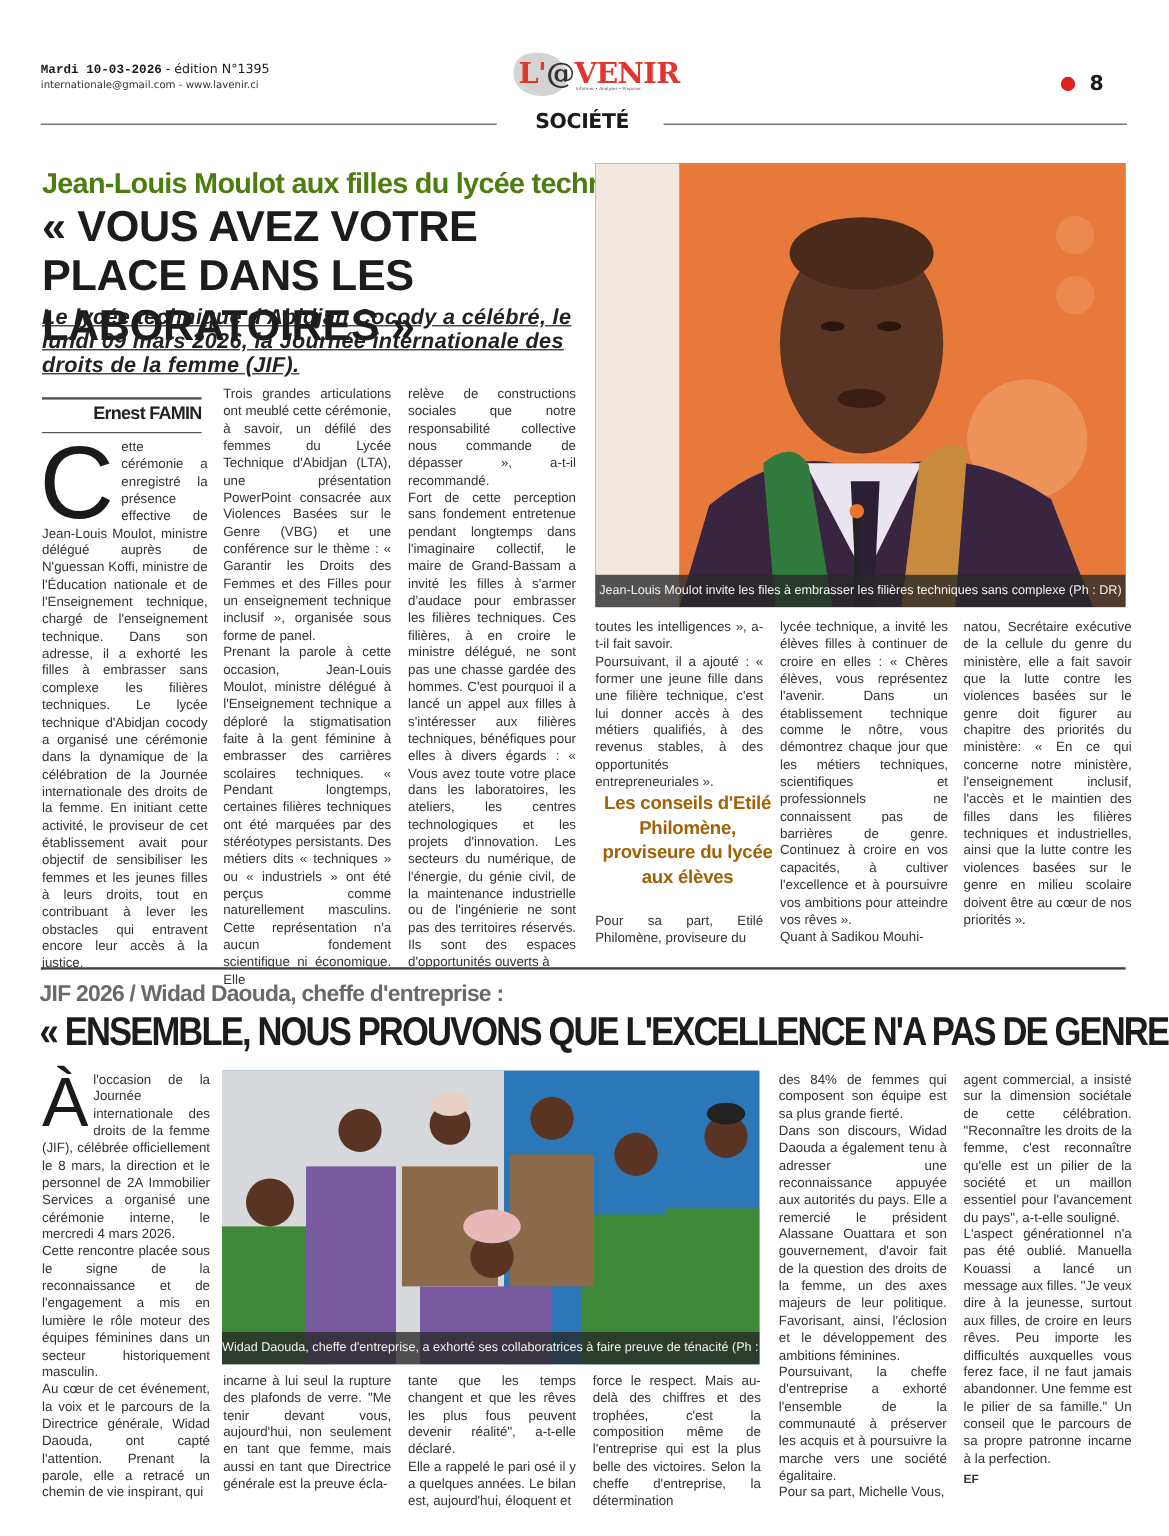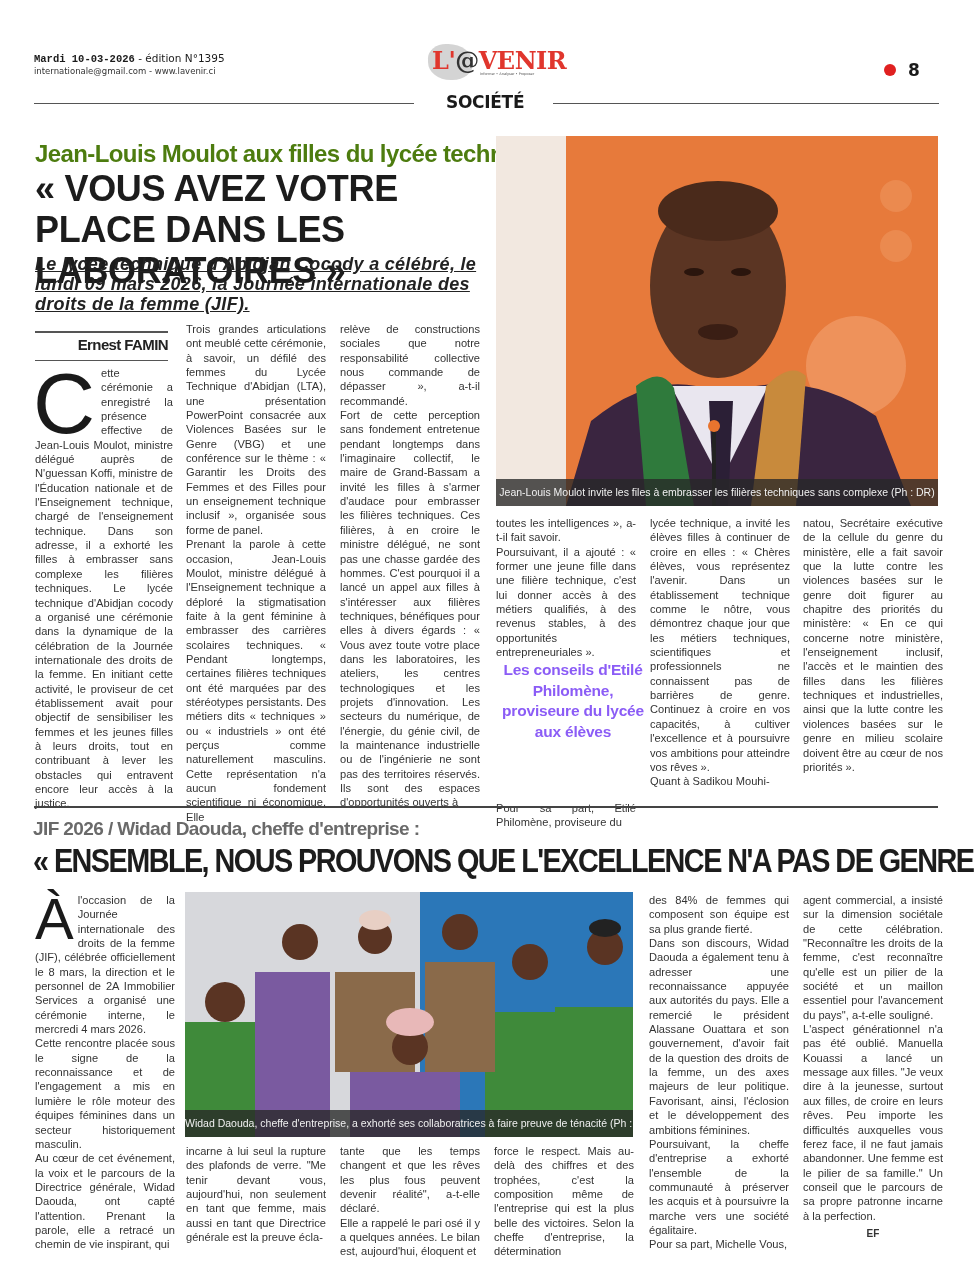--- a/index.html
+++ b/index.html
@@ -32,21 +32,21 @@
   .byline { position: absolute; left: 35px; top: 336px; width: 133px; text-align: right; font-family: "Liberation Sans", sans-serif; font-size: 15px; font-weight: bold; color: #222; letter-spacing: -0.6px; }
 
   .col { position: absolute; font-family: "Liberation Sans", sans-serif; font-size: 11.1px; line-height: 14.35px; color: #333; text-align: justify; hyphens: manual; }
   .col p { margin: 0; }
   .dropcap { float: left; font-family: "Liberation Sans", sans-serif; font-size: 86px; line-height: 66px; margin: 4px 6px 0 -2px; color: #1a1a1a; font-weight: normal; }
   .dropcap-a { float: left; font-family: "Liberation Sans", sans-serif; font-size: 58px; line-height: 44px; margin: 4px 4px 0 0; color: #1a1a1a; }
 
   .photo1 { position: absolute; left: 496px; top: 136px; width: 442px; height: 370px; overflow: hidden; background: #3b82f6; }
   .photo-caption { position: absolute; left: 0; bottom: 0; width: 100%; height: 27px; background: rgba(40,40,40,0.78); color: #f0f0f0; font-family: "Liberation Sans", sans-serif; font-size: 10.5px; line-height: 27px; text-align: center; white-space: nowrap; }
 
-  .subhead1 { position: absolute; left: 497px; top: 660px; width: 152px; text-align: center; font-family: "Liberation Sans", sans-serif; font-size: 15.5px; font-weight: bold; color: #8b5cf6; line-height: 20.5px; letter-spacing: -0.2px; }
+  .subhead1 { position: absolute; left: 497px; top: 660px; width: 152px; text-align: center; font-family: "Liberation Sans", sans-serif; font-size: 15.5px; font-weight: bold; color: #a16207; line-height: 20.5px; letter-spacing: -0.2px; }
 
   .divider { position: absolute; left: 34px; top: 806px; width: 904px; height: 2px; background: #444; }
 
   
   .kicker2 { position: absolute; left: 33px; top: 818px; font-family: Liberation Sans, sans-serif; font-size: 19px; font-weight: bold; color: #6a6a6a; letter-spacing: -0.6px; }
   .title2 { position: absolute; left: 33px; top: 842px; font-family: "Liberation Sans", sans-serif; font-size: 33.5px; font-weight: bold; color: #1c1c1c; letter-spacing: -1.8px; transform: scaleX(0.86); transform-origin: left; white-space: nowrap; }
 
   .photo2 { position: absolute; left: 185px; top: 892px; width: 448px; height: 245px; overflow: hidden; background: #8aa4c2; }
 </style>
 </head>
@@ -118,21 +118,21 @@
   <div class="photo-caption">Jean-Louis Moulot invite les files à embrasser les filières techniques sans complexe (Ph : DR)</div>
 </div>
 
 <div class="col" style="left:496px; top:516px; width:140px;">
   <p>toutes les intelligences », a-t-il fait savoir.</p>
   <p>Poursuivant, il a ajouté : « former une jeune fille dans une filière technique, c'est lui donner accès à des métiers qualifiés, à des revenus stables, à des opportunités entrepreneuriales ».</p>
 </div>
 
 <div class="subhead1">Les conseils d'Etilé Philomène, proviseure du lycée aux élèves</div>
 
-<div class="col" style="left:496px; top:761px; width:140px;margin-top:40px;">
+<div class="col" style="left:496px; top:761px; width:140px;">
   <p>Pour sa part, Etilé Philomène, proviseure du</p>
 </div>
 
 <div class="col" style="left:650px; top:516px; width:140px;">
   <p>lycée technique, a invité les élèves filles à continuer de croire en elles : « Chères élèves, vous représentez l'avenir. Dans un établissement technique comme le nôtre, vous démontrez chaque jour que les métiers techniques, scientifiques et professionnels ne connaissent pas de barrières de genre. Continuez à croire en vos capacités, à cultiver l'excellence et à poursuivre vos ambitions pour atteindre vos rêves ».</p>
   <p>Quant à Sadikou Mouhi-</p>
 </div>
 
 <div class="col" style="left:803px; top:516px; width:140px;">
   <p>natou, Secrétaire exécutive de la cellule du genre du ministère, elle a fait savoir que la lutte contre les violences basées sur le genre doit figurer au chapitre des priorités du ministère: « En ce qui concerne notre ministère, l'enseignement inclusif, l'accès et le maintien des filles dans les filières techniques et industrielles, ainsi que la lutte contre les violences basées sur le genre en milieu scolaire doivent être au cœur de nos priorités ».</p>
@@ -199,14 +199,14 @@
 <div class="col" style="left:649px; top:893px; width:140px;">
   <p>des 84% de femmes qui composent son équipe est sa plus grande fierté.</p>
   <p>Dans son discours, Widad Daouda a également tenu à adresser une reconnaissance appuyée aux autorités du pays. Elle a remercié le président Alassane Ouattara et son gouvernement, d'avoir fait de la question des droits de la femme, un des axes majeurs de leur politique. Favorisant, ainsi, l'éclosion et le développement des ambitions féminines.</p>
   <p>Poursuivant, la cheffe d'entreprise a exhorté l'ensemble de la communauté à préserver les acquis et à poursuivre la marche vers une société égalitaire.</p>
   <p>Pour sa part, Michelle Vous,</p>
 </div>
 
 <div class="col" style="left:803px; top:893px; width:140px;">
   <p>agent commercial, a insisté sur la dimension sociétale de cette célébration. "Reconnaître les droits de la femme, c'est reconnaître qu'elle est un pilier de la société et un maillon essentiel pour l'avancement du pays", a-t-elle souligné.</p>
   <p>L'aspect générationnel n'a pas été oublié. Manuella Kouassi a lancé un message aux filles. "Je veux dire à la jeunesse, surtout aux filles, de croire en leurs rêves. Peu importe les difficultés auxquelles vous ferez face, il ne faut jamais abandonner. Une femme est le pilier de sa famille." Un conseil que le parcours de sa propre patronne incarne à la perfection.</p>
-  <p style="text-align:center; font-weight:bold; font-size:10px; margin-top:4px;">EF</p>
+  <p style="text-align:left; font-weight:bold; font-size:10px; margin-top:4px;">EF</p>
 </div>
 
 </body></html>

